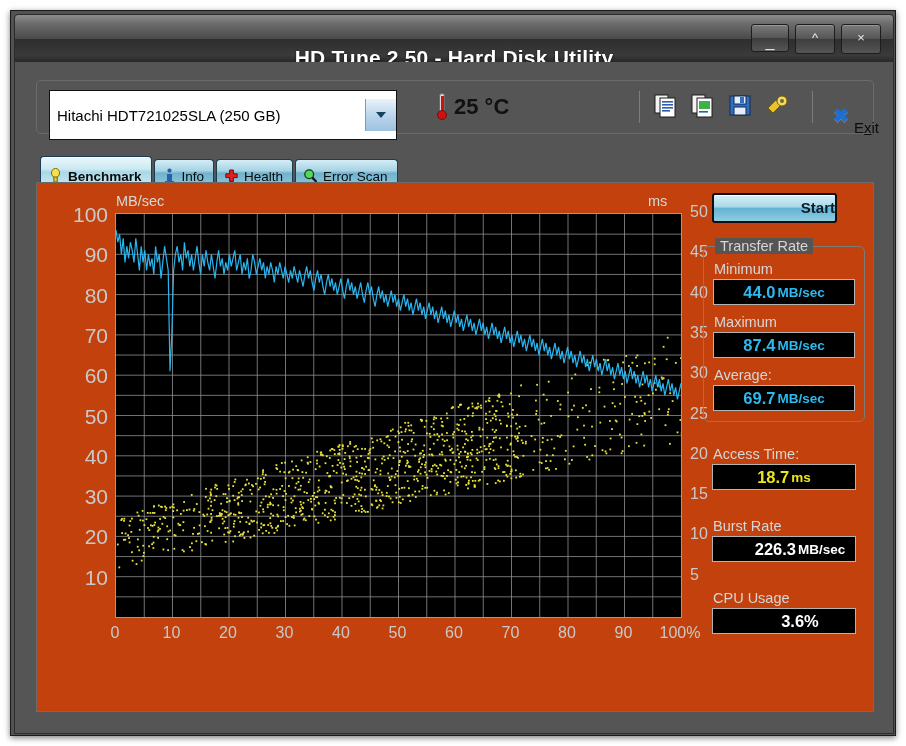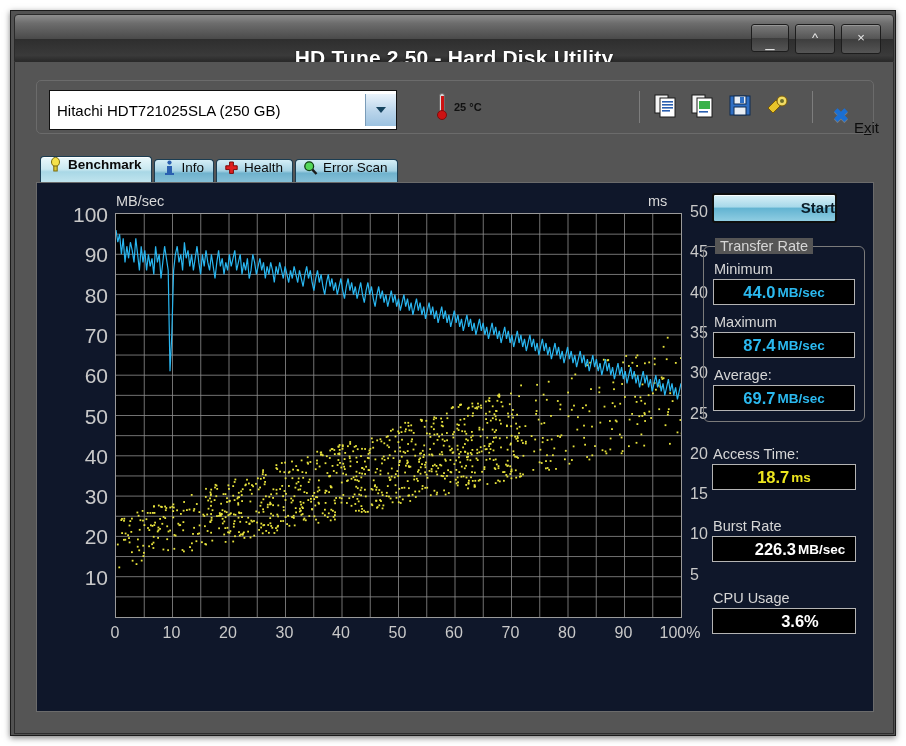--- a/index.html
+++ b/index.html
@@ -47,21 +47,21 @@
   }
 
   
   .toolpanel{
     position:absolute;left:21px;top:18px;width:838px;height:54px;
     border:1px solid #6b6b6b;border-radius:5px;
     background:#555555;
     box-sizing:border-box;
   }
   .drive-select{
-    position:absolute;left:12px;top:9px;width:348px;height:40px;
+    position:absolute;left:12px;top:9px;width:348px;height:50px;
     background:#ffffff;border:1px solid #111;box-sizing:border-box;
     display:flex;align-items:center;
   }
   .drive-text{
     flex:1;padding-left:7px;font-size:15px;color:#000;white-space:nowrap;overflow:hidden;
   }
   .drive-arrow{
     width:30px;height:32px;flex:0 0 30px;
     background:linear-gradient(to bottom,#eaf3fb,#b9d4ea 55%,#9cc2e0);
     border-left:1px solid #7a9cb8;
@@ -76,21 +76,21 @@
   .thermo{position:relative;width:10px;height:28px;}
   .thermo .stem{
     position:absolute;left:2px;top:0;width:6px;height:20px;background:#d9d9d9;
     border:1px solid #6b6b6b;border-radius:3px 3px 0 0;box-sizing:border-box;
   }
   .thermo .merc{position:absolute;left:4px;top:3px;width:3px;height:17px;background:#cc1111;}
   .thermo .bulb{
     position:absolute;left:0;top:17px;width:10px;height:10px;border-radius:50%;
     background:#cc1111;border:1px solid #7c0c0c;box-sizing:border-box;
   }
-  .temp-val{font-size:11px;font-weight:bold;color:#111;}
+  .temp-val{font-size:22px;font-weight:bold;color:#111;}
 
   .tb-sep{position:absolute;top:10px;width:1px;height:32px;background:#7d7d7d;}
   .tb-icons{position:absolute;left:617px;top:11px;display:flex;gap:13px;align-items:center;}
   .tb-ico{width:24px;height:26px;position:relative;cursor:pointer;}
 
   .exit-btn{
     position:absolute;left:796px;top:14px;display:flex;align-items:center;gap:5px;cursor:pointer;
   }
   .exit-x{font-size:19px;font-weight:bold;color:#1a6fd4;line-height:19px;
     text-shadow:0 1px 0 rgba(255,255,255,.25);}
@@ -100,37 +100,37 @@
   
   .watermark{
     position:absolute;left:520px;top:75px;font-size:30px;font-weight:bold;color:#6e6e6e;
     text-shadow:1px 1px 2px rgba(0,0,0,.45), 0 0 3px rgba(150,150,150,.35);
     letter-spacing:.5px;opacity:.95;pointer-events:none;
   }
 
   
   .tabstrip{position:absolute;left:25px;top:94px;height:28px;display:flex;align-items:flex-end;}
   .tab{
-    height:25px;display:flex;align-items:flex-start;gap:5px;padding:0 9px 0 7px;
+    height:25px;display:flex;align-items:flex-end;gap:5px;padding:0 9px 0 7px;
     border:1px solid #1b3d52;border-bottom:none;border-radius:4px 4px 0 0;
     background:linear-gradient(to bottom,#d4eef6,#a6d3e4 45%,#6fb2cd 55%,#8ac3da);
     font-size:13.5px;color:#0a0a0a;margin-right:2px;cursor:pointer;box-sizing:border-box;
   }
   .tab.active{
     height:28px;
     background:linear-gradient(to bottom,#eaf8fb,#cbe9f1 45%,#a9d8e6 55%,#c4e6ef);
     font-weight:bold;
     box-shadow:inset 0 1px 0 rgba(255,255,255,.8);
   }
   .tab-ico{width:15px;height:16px;position:relative;flex:0 0 15px;}
 
   
   .mainpanel{
     position:absolute;left:21px;top:120px;width:838px;height:530px;
-    border:1px solid #6b6b6b;background:#0f172a;box-sizing:border-box;
+    border:1px solid #6b6b6b;background:#c2410c;box-sizing:border-box;
   }
 
   
   .chart-area{position:absolute;left:5px;top:5px;width:650px;height:518px;}
   .plot{
     position:absolute;left:73px;top:25px;width:567px;height:405px;
     background:#000000;border:1px solid #9a9a9a;box-sizing:border-box;overflow:hidden;
   }
   .unit-l{position:absolute;left:74px;top:5px;color:#d8d8d8;font-size:14.5px;}
   .unit-r{position:absolute;left:606px;top:5px;color:#d8d8d8;font-size:14.5px;}

